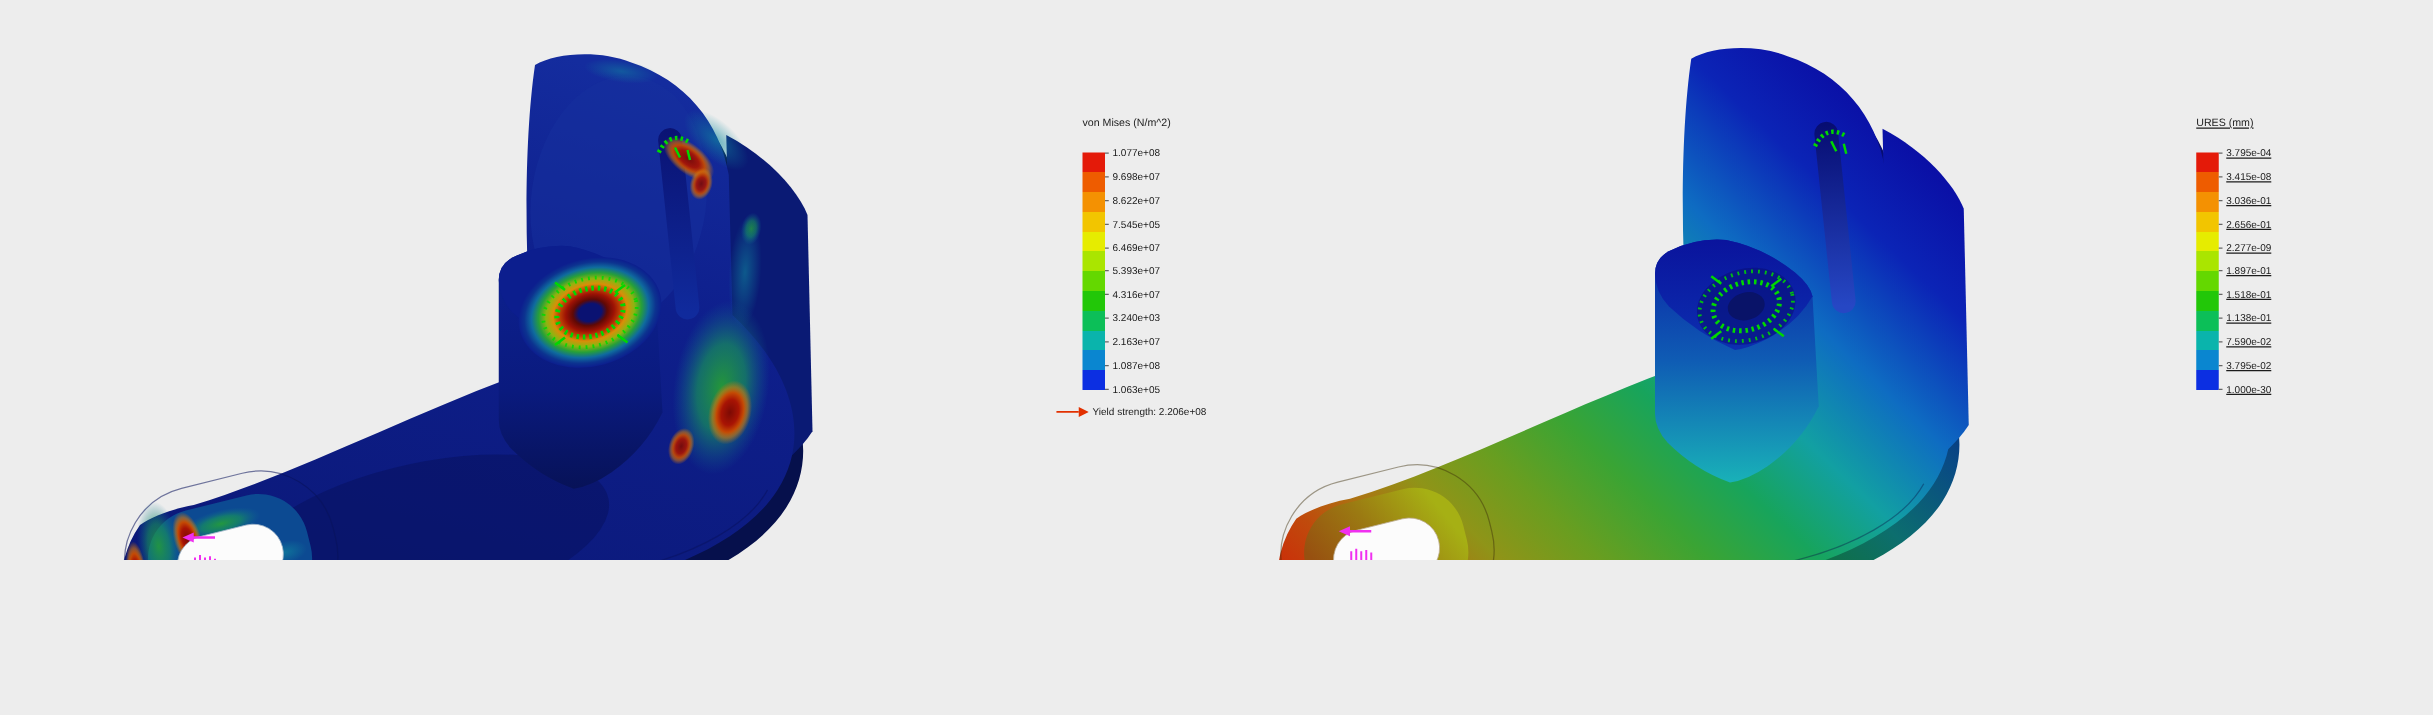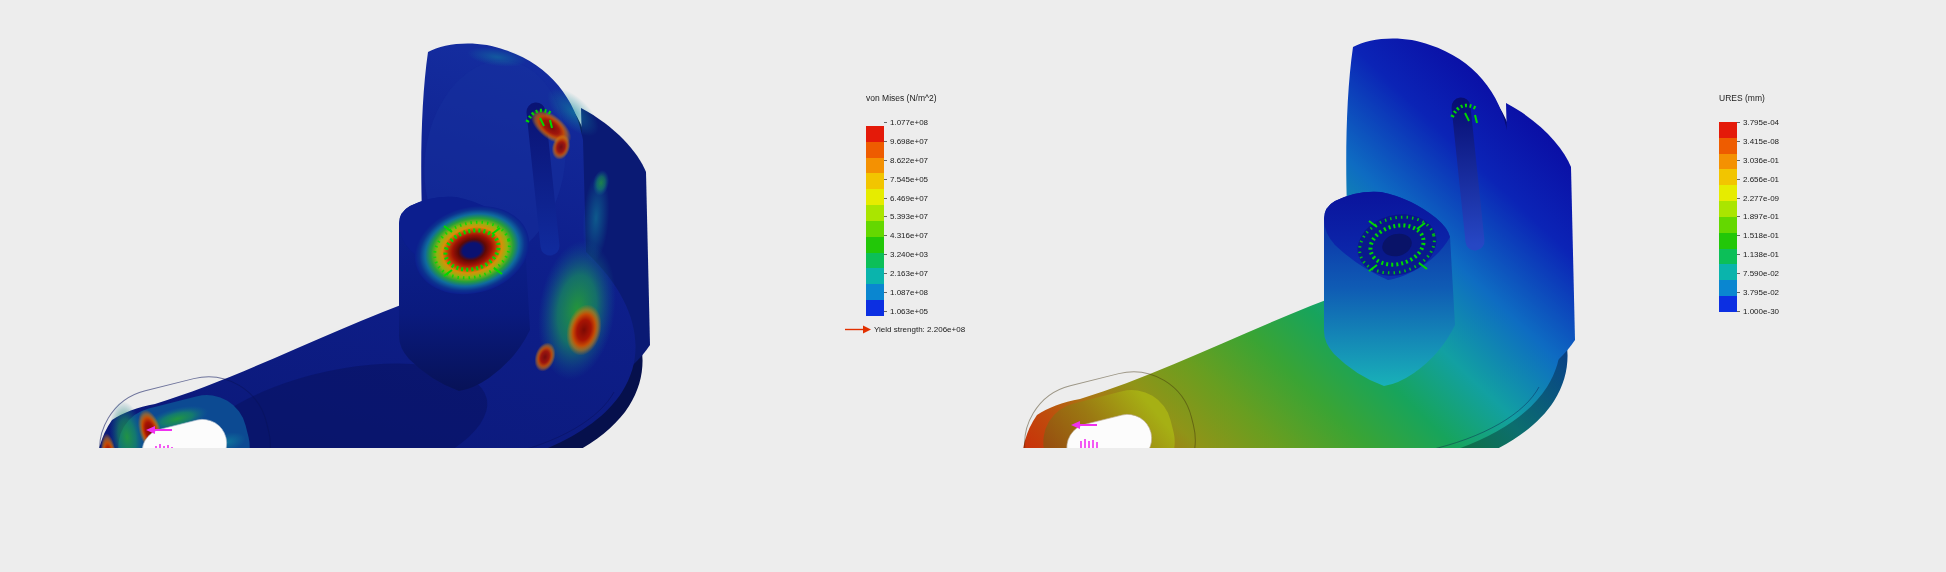--- a/index.html
+++ b/index.html
@@ -9,22 +9,22 @@
   .legend-title{font-size:8.5px;line-height:9px;white-space:nowrap;margin-bottom:19px;color:#222;}
   .legend-body{display:flex;}
   .legend-bar{width:18px;height:190px;}
   .legend-labels{display:flex;flex-direction:column;justify-content:space-between;height:198px;margin:-4px 0 0 0;}
   .legend-label{display:flex;align-items:center;font-size:8px;line-height:9px;white-space:nowrap;color:#1a1a1a;}
   .legend-label .tick{display:inline-block;width:3px;height:1px;background:#666;margin-right:3px;}
   .yield-row{display:flex;align-items:flex-start;margin-top:9px;font-size:8px;white-space:nowrap;color:#1a1a1a;}
   .yield-row svg{margin-right:3px;display:block;}
   #legend-left{left:845px;top:94px;}
   #legend-left .legend-title{margin-left:21px;}
-  #legend-left .legend-body{margin-left:21px;align-items:flex-end;}
-  #legend-right{left:1719px;top:94px;}
+  #legend-left .legend-body{margin-left:21px;}
+  #legend-right{left:1757px;top:94px;text-decoration:underline;}
 </style>
 </head>
 <body>
 
 <div class="stage">
 
   <svg class="models" width="1946" height="572" viewBox="0 0 1946 572">
     <defs>
 
       <path id="pBracket" d="M 428,52

